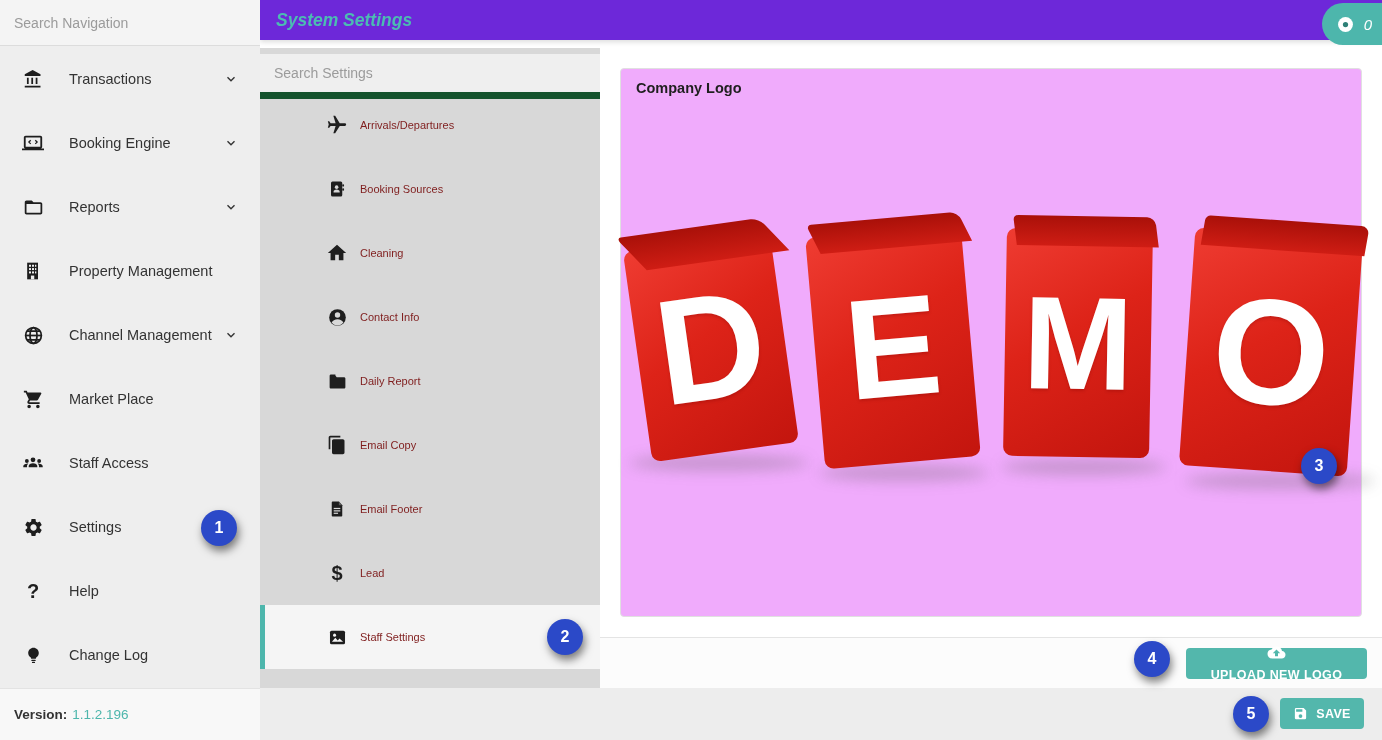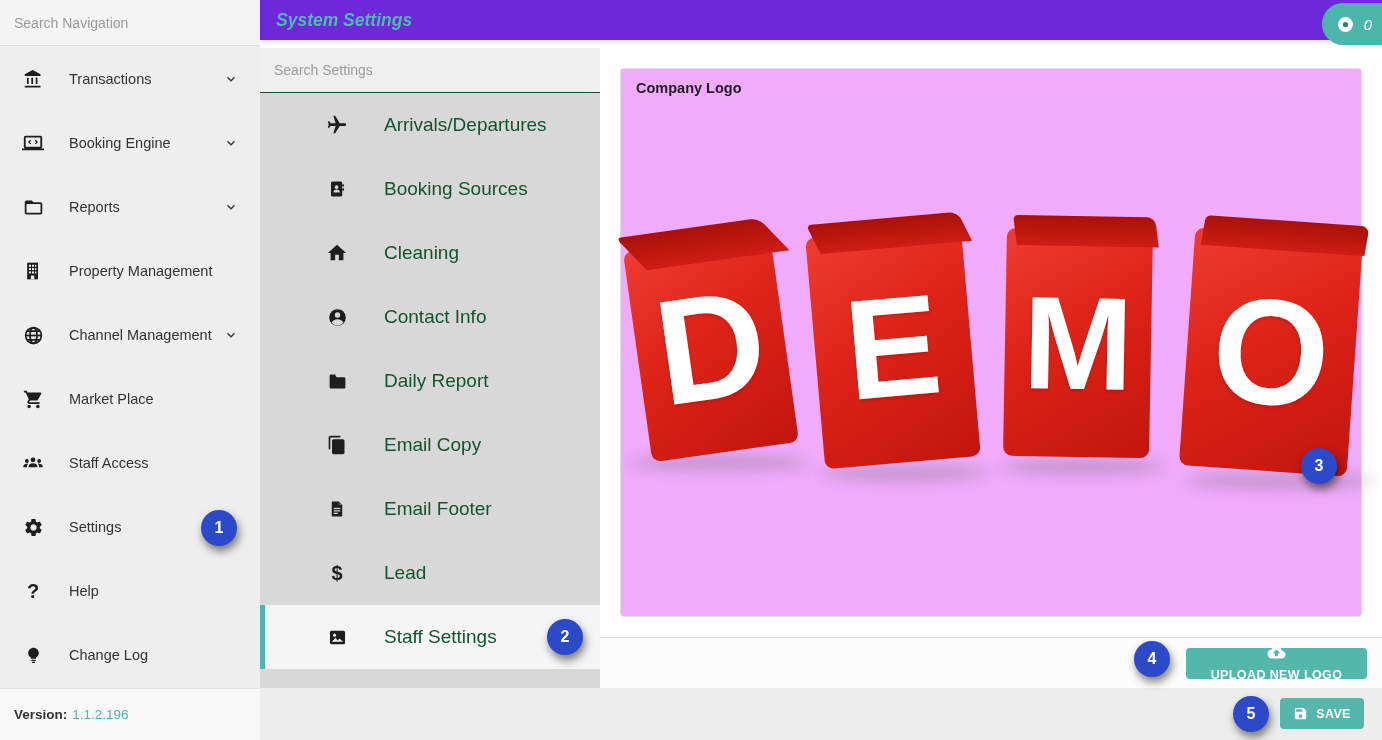--- a/index.html
+++ b/index.html
@@ -26,27 +26,27 @@
   
   .header { position:absolute; left:260px; top:0; right:0; height:40px; background:#6d28d9;
             box-shadow:0 2px 5px rgba(0,0,0,.14); z-index:4; display:flex; align-items:center;font-style:italic; }
   .page-title { color:#4cbcb2; font-size:17.5px; font-weight:bold; margin-left:16px; }
   .counter-chip { position:absolute; right:0; top:3px; height:42px; min-width:58px; background:#4db6ac;
                   border-radius:21px 0 0 21px; display:flex; align-items:center; padding:0 10px 0 13px; gap:8px; }
   .counter-chip .num { color:#fff; font-size:15px; }
 
   
   .settings-col { position:absolute; left:260px; top:48px; width:340px; height:640px; background:#d8d8d8; z-index:3; }
-  .settings-search { width:340px; height:45px; background:#efefef; border:none; border-bottom:1px solid #14532d;
-                     padding:0 14px; font-size:14px; color:#555; outline:none; font-family:inherit; }
+  .settings-search { width:340px; height:45px; background:#efefef; border:none; border-bottom:7px solid #14532d;
+                     padding:0 14px; font-size:14px; color:#555; outline:none; font-family:inherit;margin-top:6px; }
   .settings-search::placeholder { color:#9b9b9b; }
   .set-list { position:absolute; top:45px; left:0; right:0; }
   .set-item { height:64px; display:flex; align-items:center; padding-left:66px; cursor:pointer; }
   .set-item .ico { width:22px; display:flex; justify-content:center; flex:0 0 22px; }
-  .set-item .lbl { margin-left:36px; font-size:19px; color:#14532d; white-space:nowrap; }
+  .set-item .lbl { margin-left:12px; font-size:11px; color:#7f1d1d; white-space:nowrap; }
   .set-item.selected { background:#f5f5f5; border-left:5px solid #4db6ac; padding-left:61px; }
 
   
   .main { position:absolute; left:600px; top:48px; width:782px; height:640px; background:#fff; z-index:2; }
   .logo-card { position:absolute; left:20px; top:20px; width:742px; height:549px; background:#f0abfc;
                border:1px solid #e0e0e0; border-radius:4px; }
   .card-title { font-size:14.5px; font-weight:bold; color:#1f1f1f; padding:11px 15px; }
 
   
   .demo-stage { position:absolute; left:8px; top:150px; width:726px; height:330px; }

